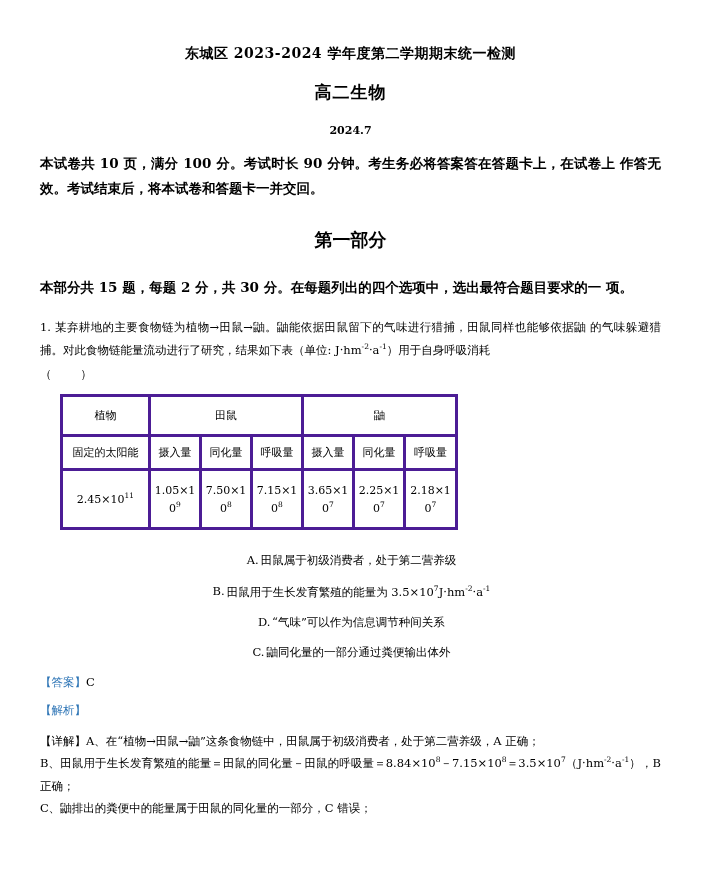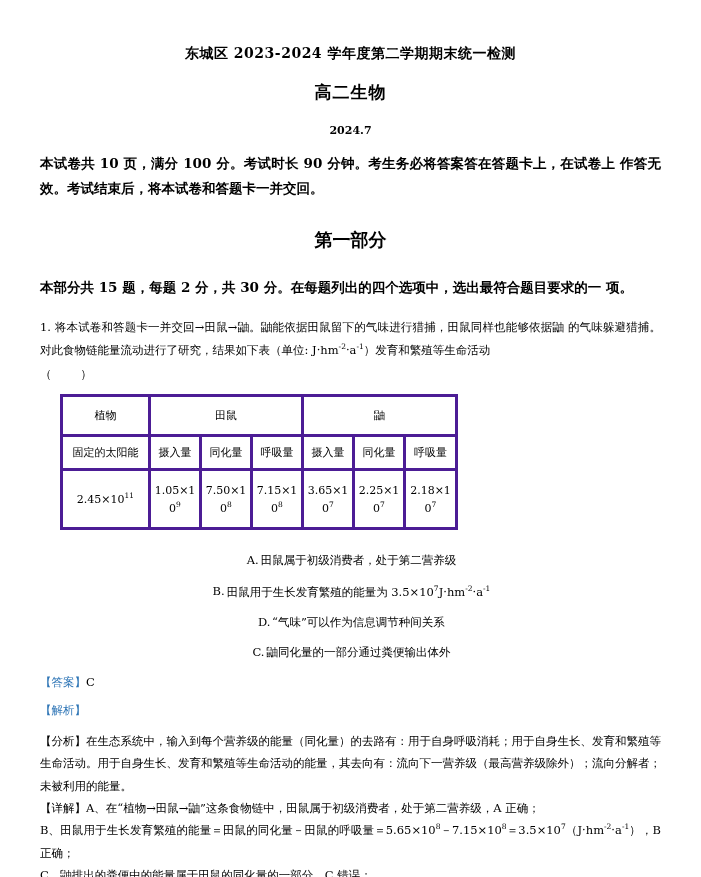--- a/index.html
+++ b/index.html
@@ -158,22 +158,22 @@
 
   <div class="section-heading">第一部分</div>
 
   <div class="part-desc">
     <span>本部分共 15 题，每题 2 分，共 30 分。在每题列出的四个选项中，选出最符合题目要求的一</span>
     <span>项。</span>
   </div>
 
   <div class="question">
     <span>1.</span>
-    <span>将本试卷和答题卡一并交回→田鼠→鼬。鼬能依据田鼠留下的气味进行猎捕，田鼠同样也能够依据鼬</span>
-    <span>的气味躲避猎捕。对此食物链能量流动进行了研究，结果如下表（单位: J·hm</span><sup>-2</sup><span>·a</span><sup>-1</sup><span>）发育和繁殖等生命活动</span>
+    <span>某弃耕地的主要食物链为植物→田鼠→鼬。鼬能依据田鼠留下的气味进行猎捕，田鼠同样也能够依据鼬</span>
+    <span>的气味躲避猎捕。对此食物链能量流动进行了研究，结果如下表（单位: J·hm</span><sup>-2</sup><span>·a</span><sup>-1</sup><span>）用于自身呼吸消耗</span>
     <span class="paren-blank">（　　）</span>
   </div>
 
   <div class="table-wrap">
     <table class="energy">
       <colgroup>
         <col style="width:88px">
         <col style="width:51px">
           <col style="width:51px">
           <col style="width:51px">
@@ -225,26 +225,23 @@
   </div>
 
   <div class="answer-line">
     <span>【答案】</span><span class="ans-val">C</span>
   </div>
 
   <div class="analysis-label">【解析】</div>
 
   <div class="analysis-body">
     <p>
-      <span class="tag">【分析】</span><span>在生态系统中，输入到每个营养级的能量（同化量）的去路有：用于自身呼吸消耗；用于自身生</span><span>长、发育和繁殖等生命活动。用于自身生长、发育和繁殖等生命活动的能量，其去向有：流向下一营养级</span><span>（最高营养级除外）；流向分解者；未被利用的能量。</span>
-    </p>
-    <p>
       <span class="tag">【详解】</span><span>A、在“植物→田鼠→鼬”这条食物链中，田鼠属于初级消费者，处于第二营养级，A 正确；</span>
     </p>
     <p>
-      <span>B、田鼠用于生长发育繁殖的能量＝田鼠的同化量－田鼠的呼吸量＝5.65×10</span><sup>8</sup><span>－7.15×10</span><sup>8</sup><span>＝3.5×10</span><sup>7</sup><span>（J·hm</span><sup>-2</sup><span>·a</span><sup>-1</sup><span>），B 正确；</span>
+      <span>B、田鼠用于生长发育繁殖的能量＝田鼠的同化量－田鼠的呼吸量＝8.84×10</span><sup>8</sup><span>－7.15×10</span><sup>8</sup><span>＝3.5×10</span><sup>7</sup><span>（J·hm</span><sup>-2</sup><span>·a</span><sup>-1</sup><span>），B 正确；</span>
     </p>
     <p>
       <span>C、鼬排出的粪便中的能量属于田鼠的同化量的一部分，C 错误；</span>
     </p>
   </div>
 
 </div>
 
 </body></html>

